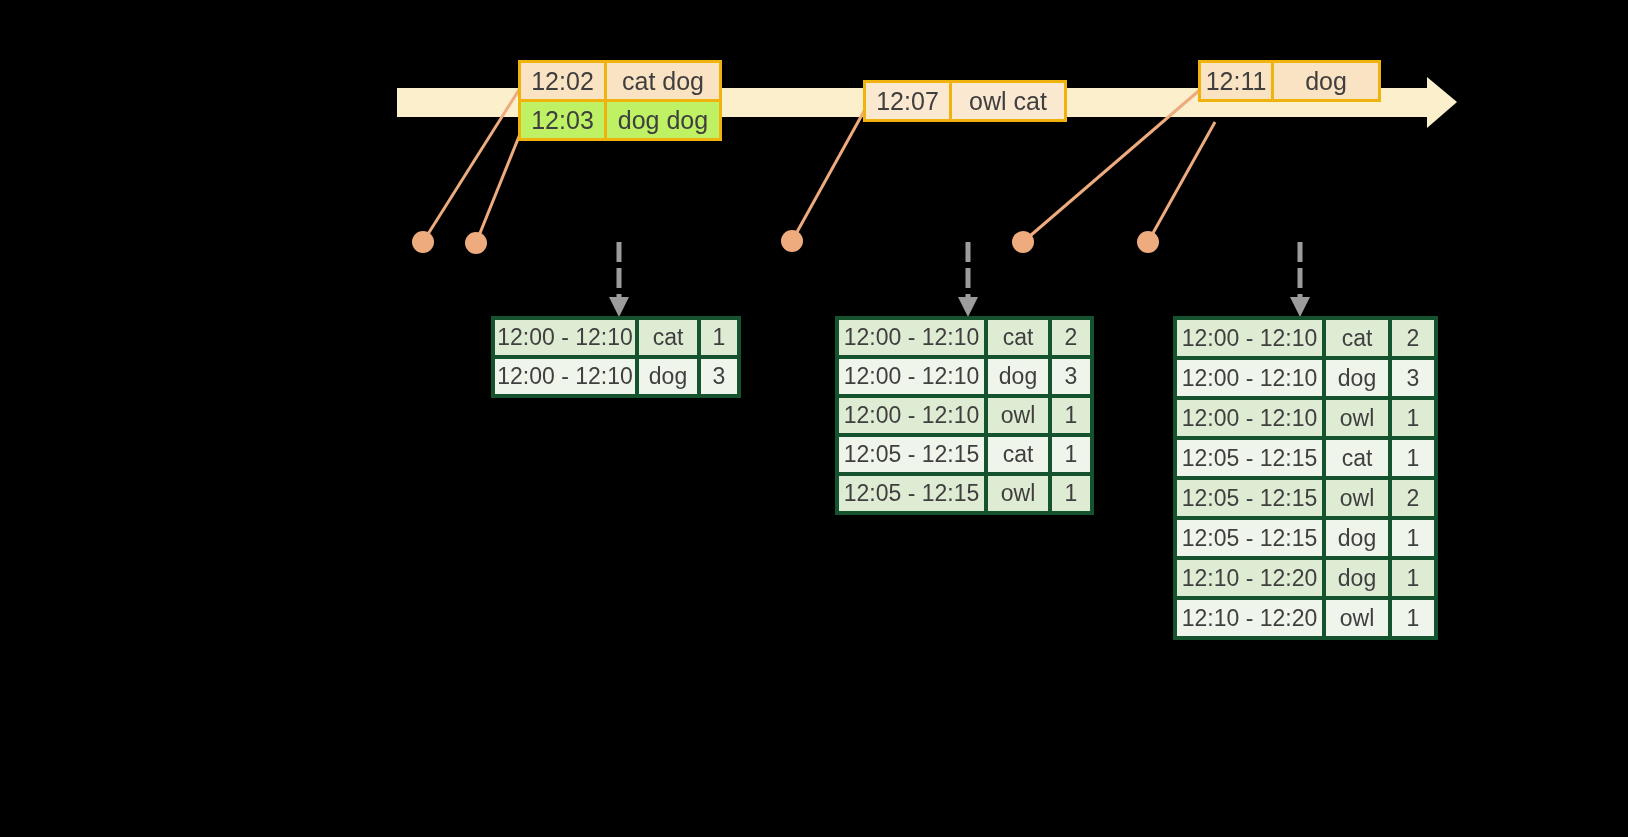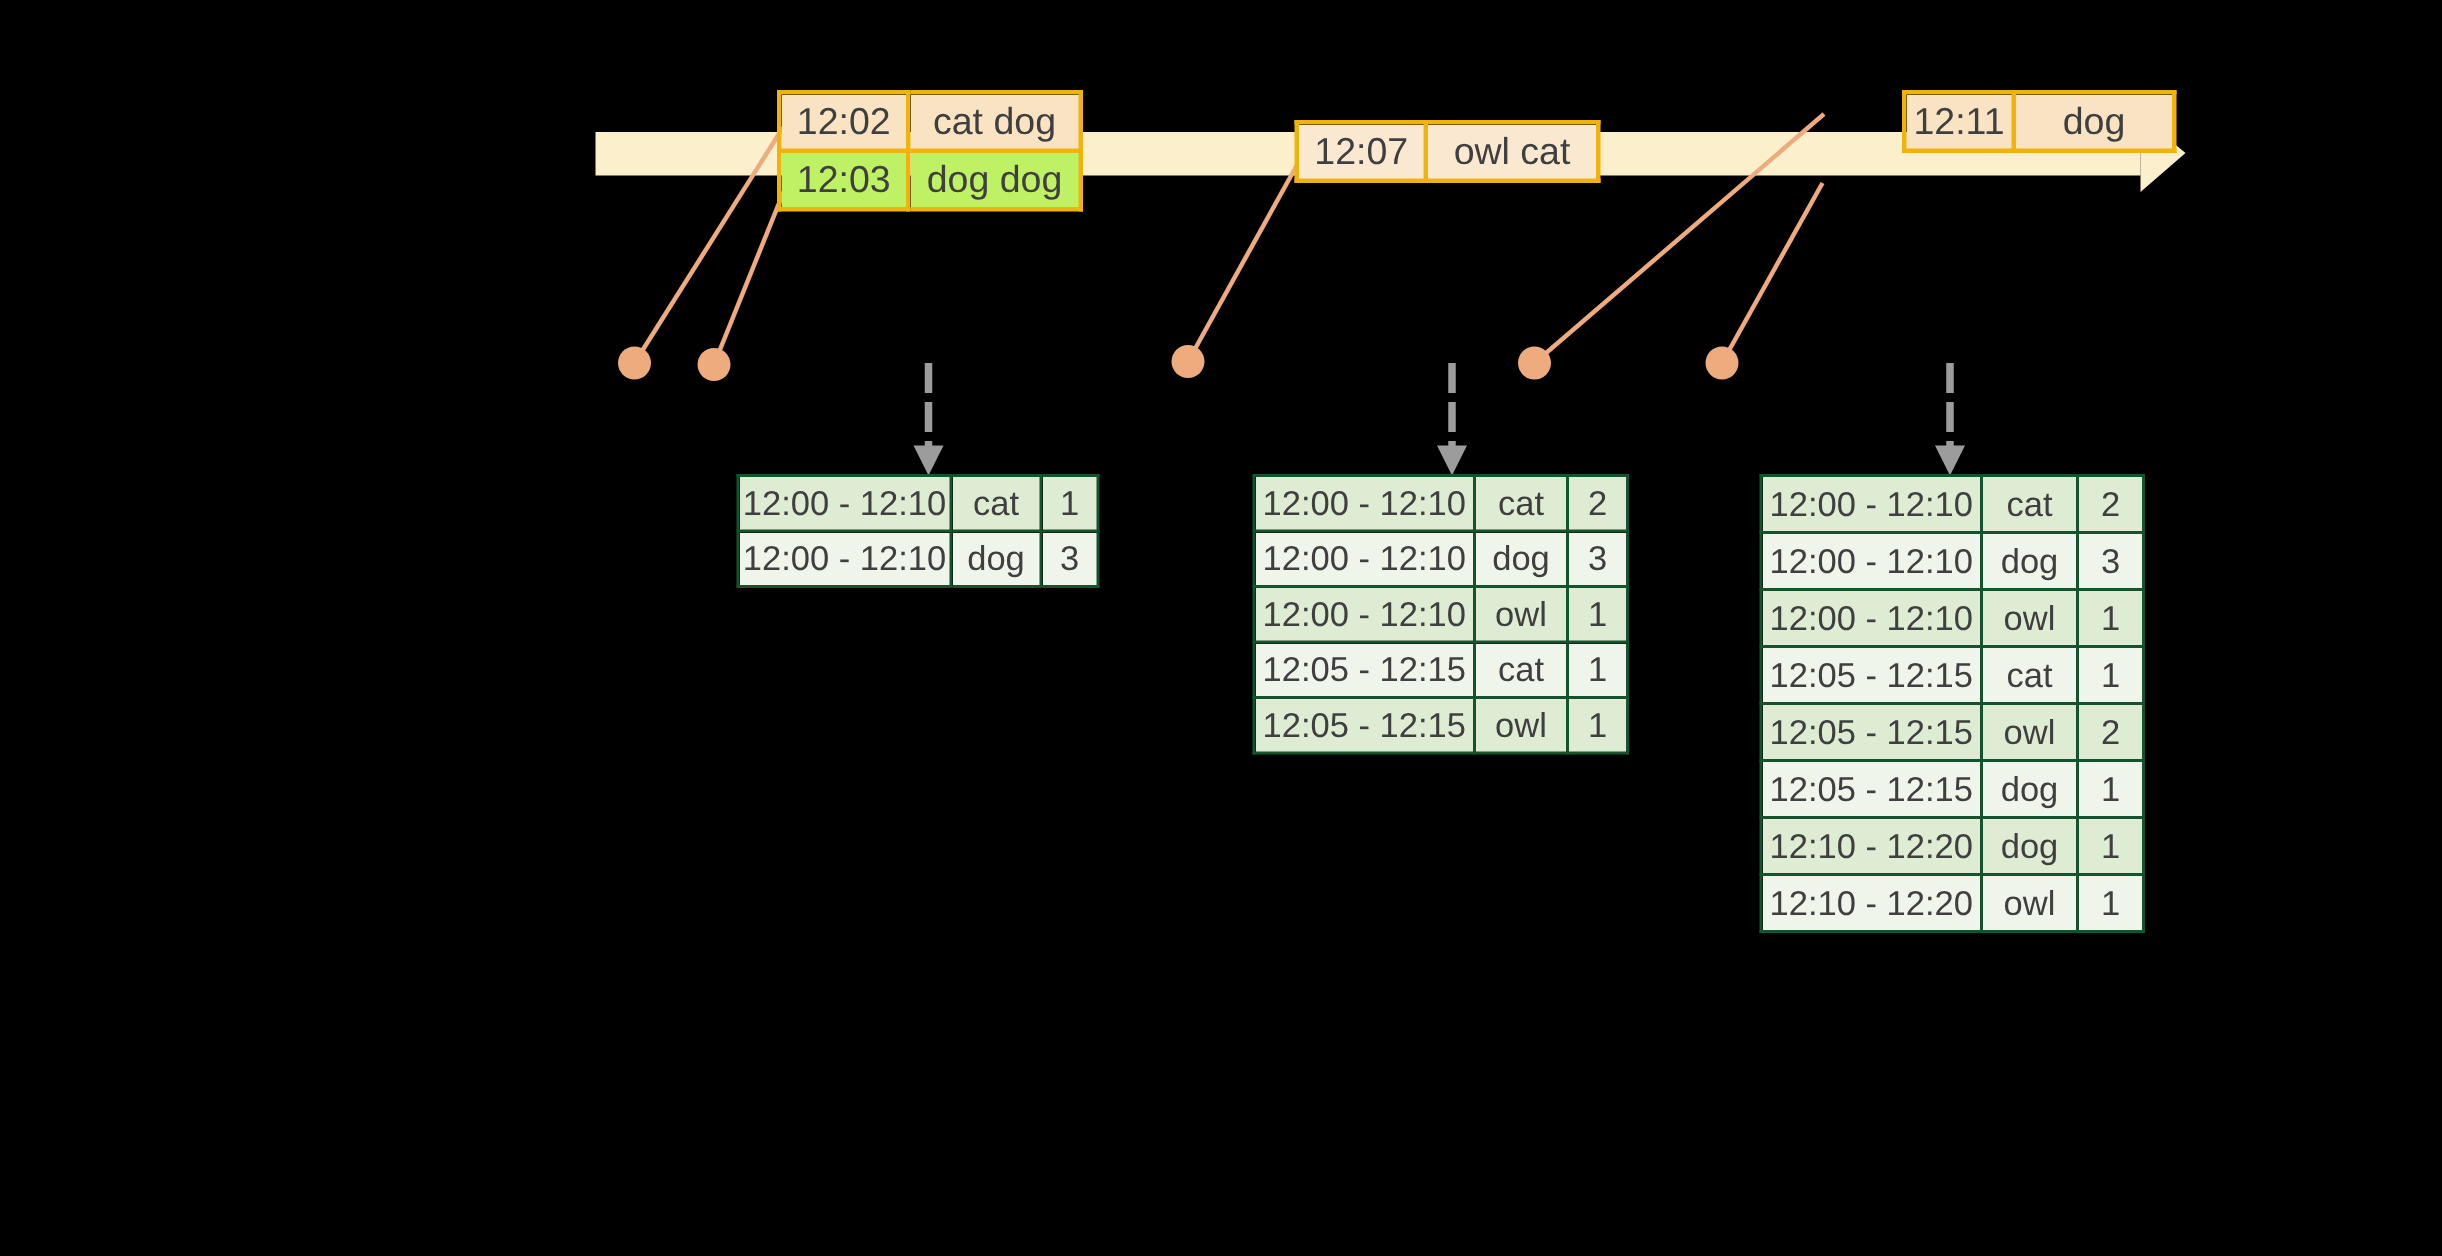--- a/index.html
+++ b/index.html
@@ -11,28 +11,28 @@
   table { position:absolute; border-collapse:collapse; z-index:2; table-layout:fixed; }
   td { padding:0; text-align:center; vertical-align:middle; color:#3f3f3f; overflow:hidden; }
 
   
   .etable td { border:3px solid #f0b30e; font-size:25px; height:36px; }
   .etable tr.dark   { background:#fae3c3; }
   .etable tr.light  { background:#bef264; }
   .etable tr.medium { background:#fbe8d1; }
 
   
-  .rtable td { border:2px solid #14532d; font-size:23px; height:35px; }
+  .rtable td { border:4px solid #14532d; font-size:23px; height:35px; }
   .rtable.tall td { height:36px; }
   .rtable tr.dark  { background:#dfecd4; }
   .rtable tr.light { background:#eff5eb; }
 
   #etable-a { left:518px; top:60px; }
   #etable-b { left:863px; top:80px; }
-  #etable-c { left:1268px; top:60px; }
+  #etable-c { left:1198px; top:60px; }
   #rtable-1 { left:491px;  top:316px; }
   #rtable-2 { left:835px;  top:316px; }
   #rtable-3 { left:1173px; top:316px; }
 </style>
 </head>
 <body>
 
 <div class="canvas">
 
   <svg class="layer" width="1628" height="837" viewBox="0 0 1628 837">

